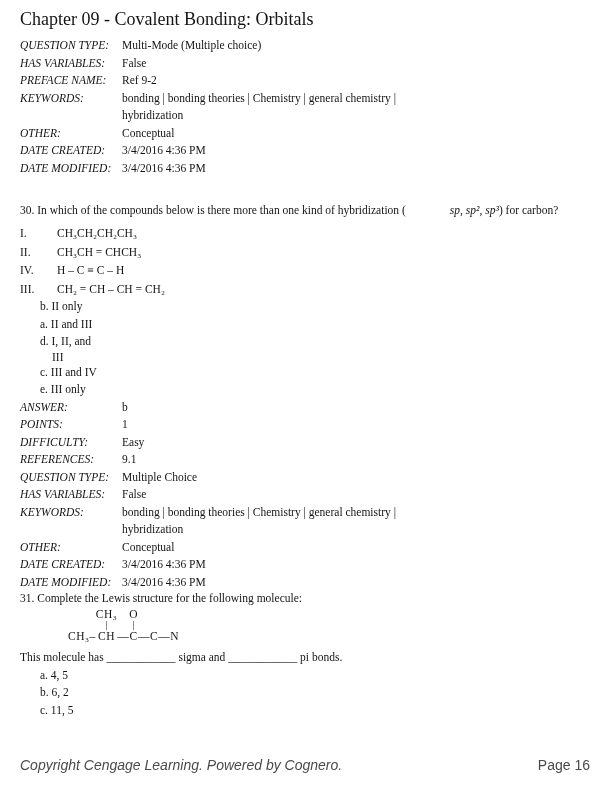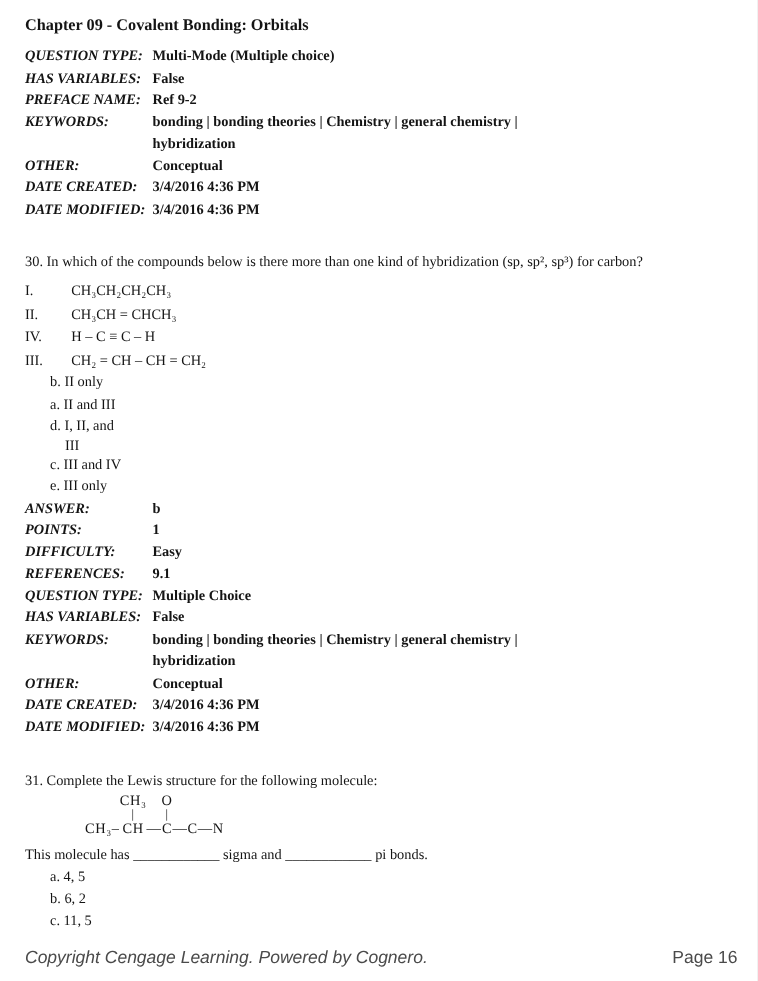--- a/index.html
+++ b/index.html
@@ -8,35 +8,35 @@
     width:606px;height:785px;
     margin:0 auto;
     background:#ffffff;
     box-sizing:border-box;
     padding:12px 16px 0 20px;
     font-family:"Liberation Serif","DejaVu Serif",serif;
     font-size:11.5px;
     color:#141414;
     overflow:hidden;
   }
-  .doc-title{font-size:13px;line-height:15px;margin-bottom:10px;font-weight:bold;}
-  .meta-block{margin:0;font-weight:bold;}
+  .doc-title{font-size:18px;line-height:15px;margin-bottom:10px;}
+  .meta-block{margin:0;}
   .meta-row{display:flex;line-height:17.5px;}
   .meta-label{flex:none;width:102px;font-style:italic;}
   .meta-value{flex:1;}
   .q-section{margin-top:26px;}
   .q-text{line-height:15px;}
-  .q-italic{}
+  .q-italic{font-style:italic;margin-left:44px;}
   .roman-list{margin-top:6px;}
   .roman-row{display:flex;line-height:18.5px;}
   .roman-num{flex:none;width:37px;}
   .options{margin-left:20px;}
   .option-line{line-height:17.5px;}
   .option-cont{margin-left:12px;line-height:13px;}
-  .q31{margin-top:27px;}
+  .q31{}
   .molecule{margin-left:48px;line-height:14px;letter-spacing:0.5px;white-space:nowrap;padding-top:2px;}
   .mol-col{display:inline-block;text-align:center;vertical-align:baseline;}
   .mol-top{display:block;line-height:12px;}
   .mol-bar{display:block;line-height:9px;font-size:10px;}
   .mol-atom{display:block;line-height:14px;}
   .sentence{margin-top:6px;line-height:17.5px;}
   .footer{
     position:absolute;left:20px;right:16px;top:757px;
     display:flex;justify-content:space-between;align-items:baseline;
     font-family:"Liberation Sans","DejaVu Sans",sans-serif;

